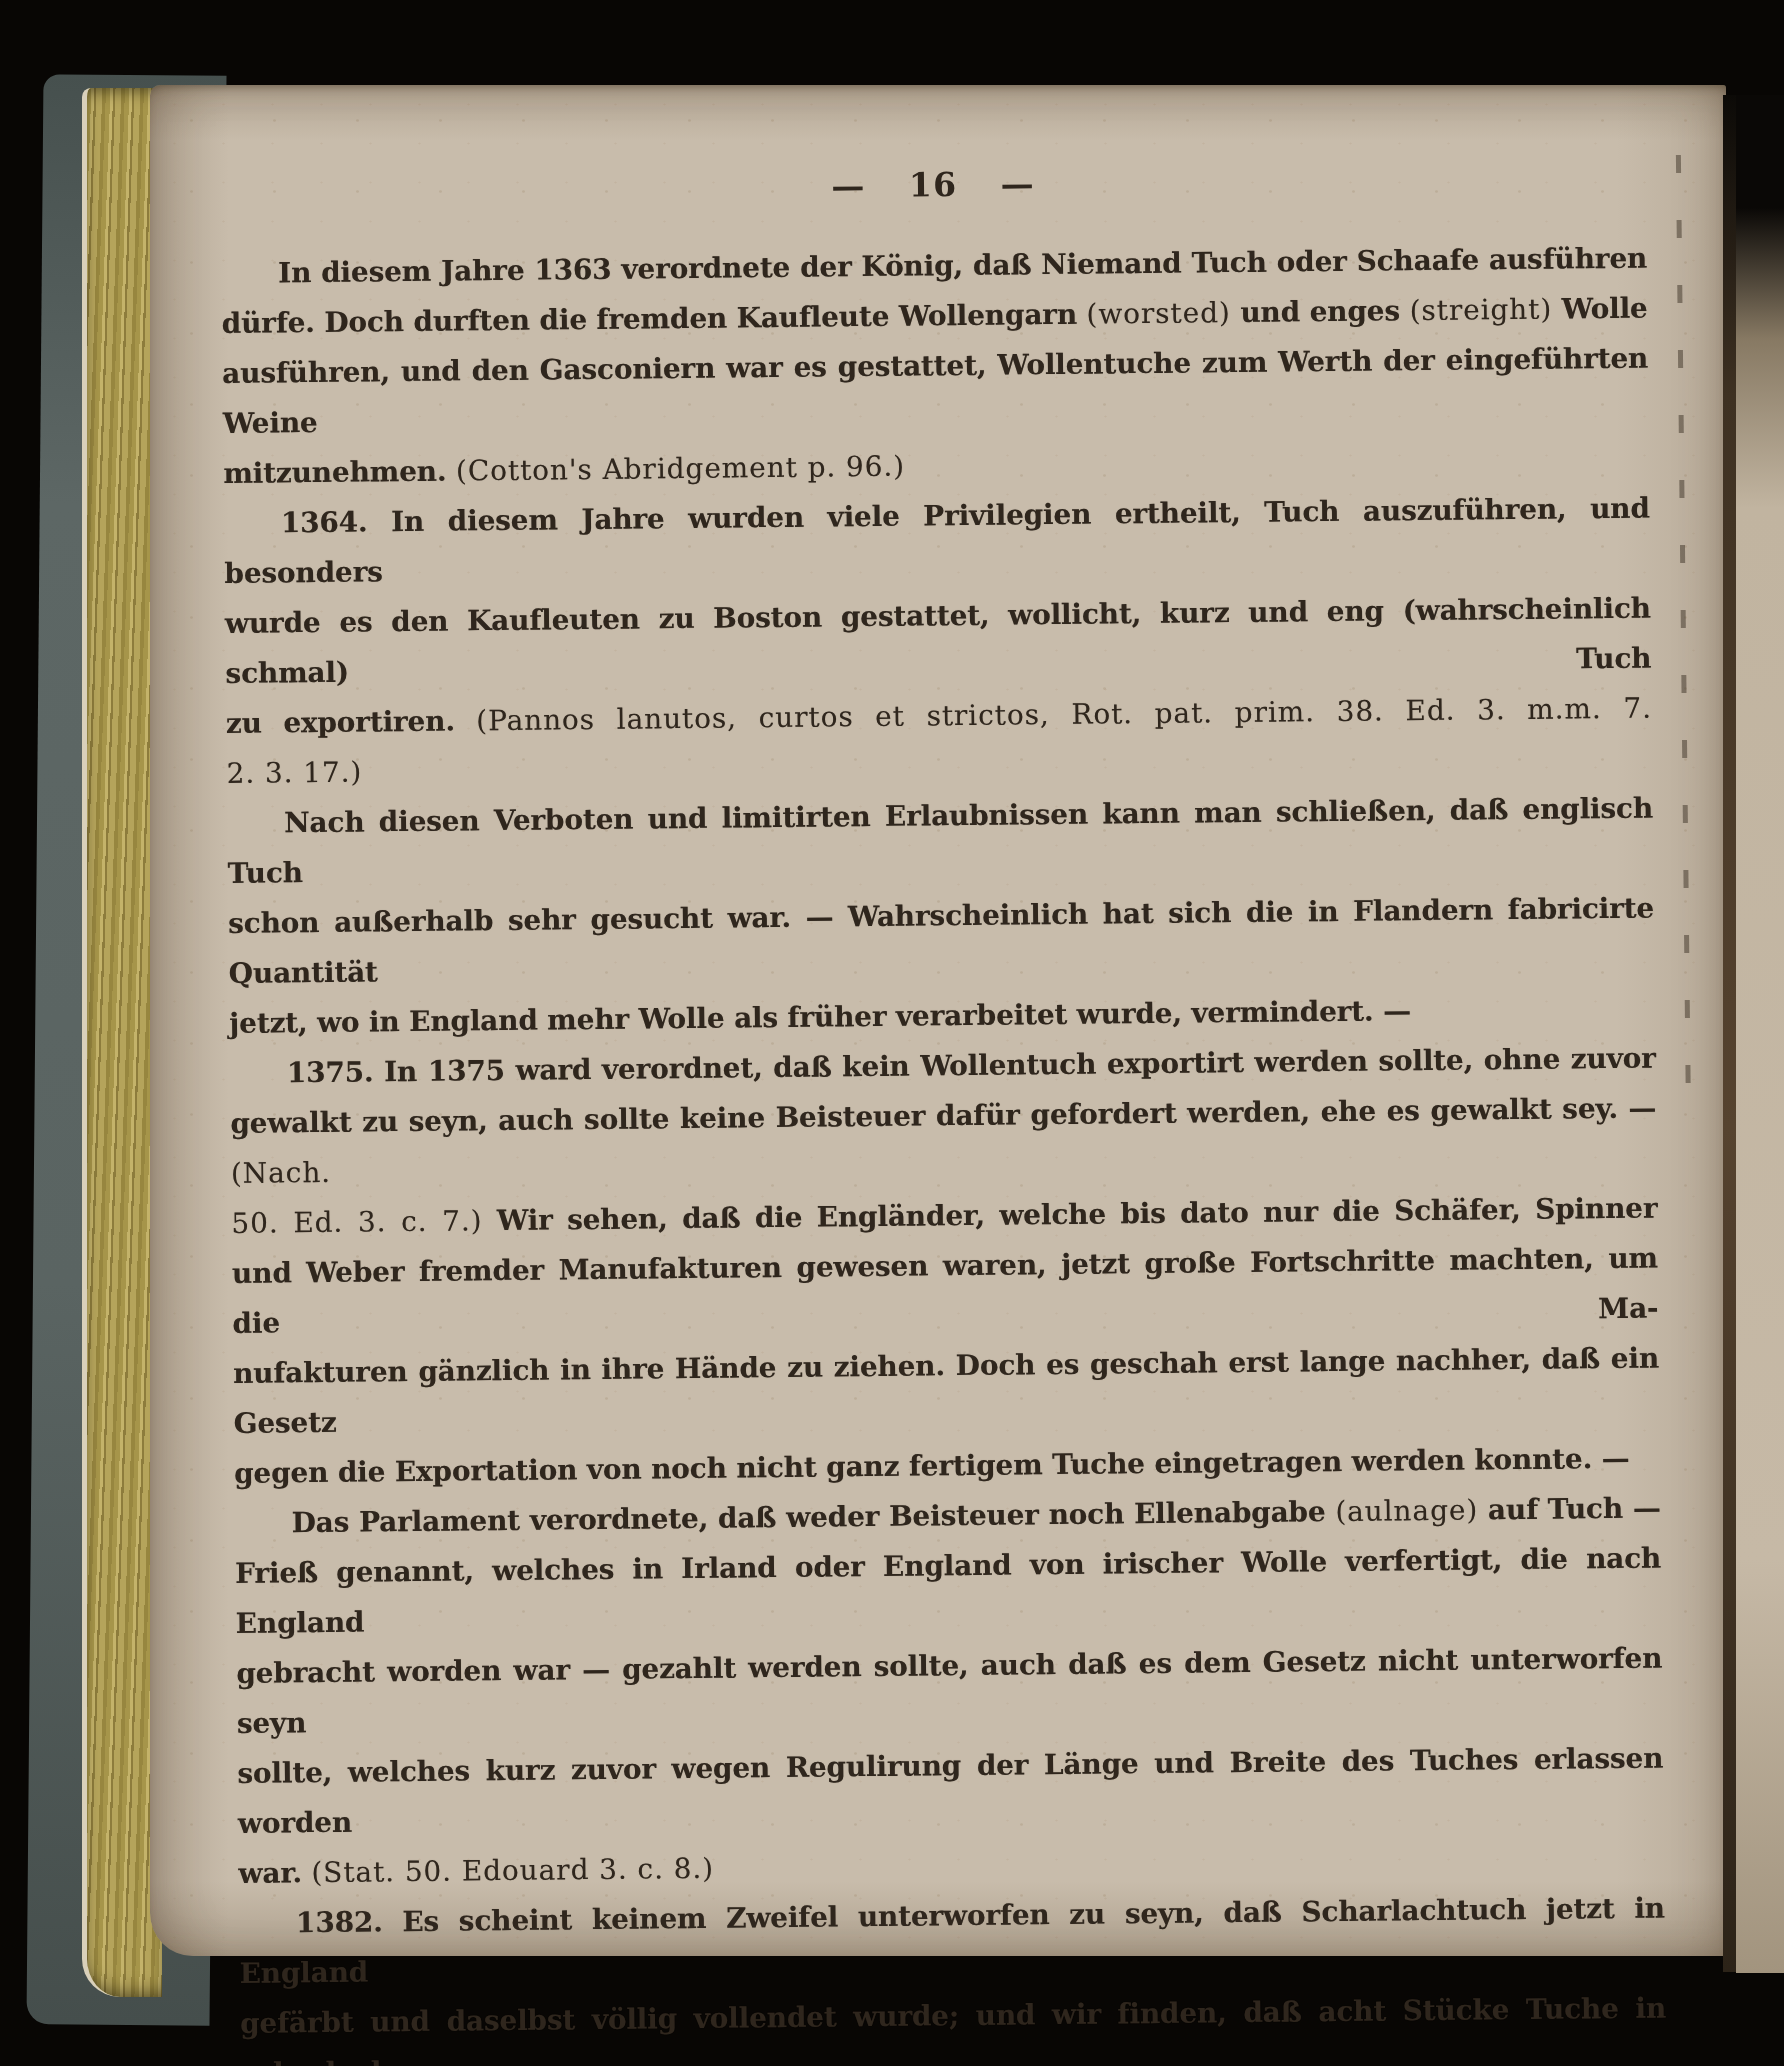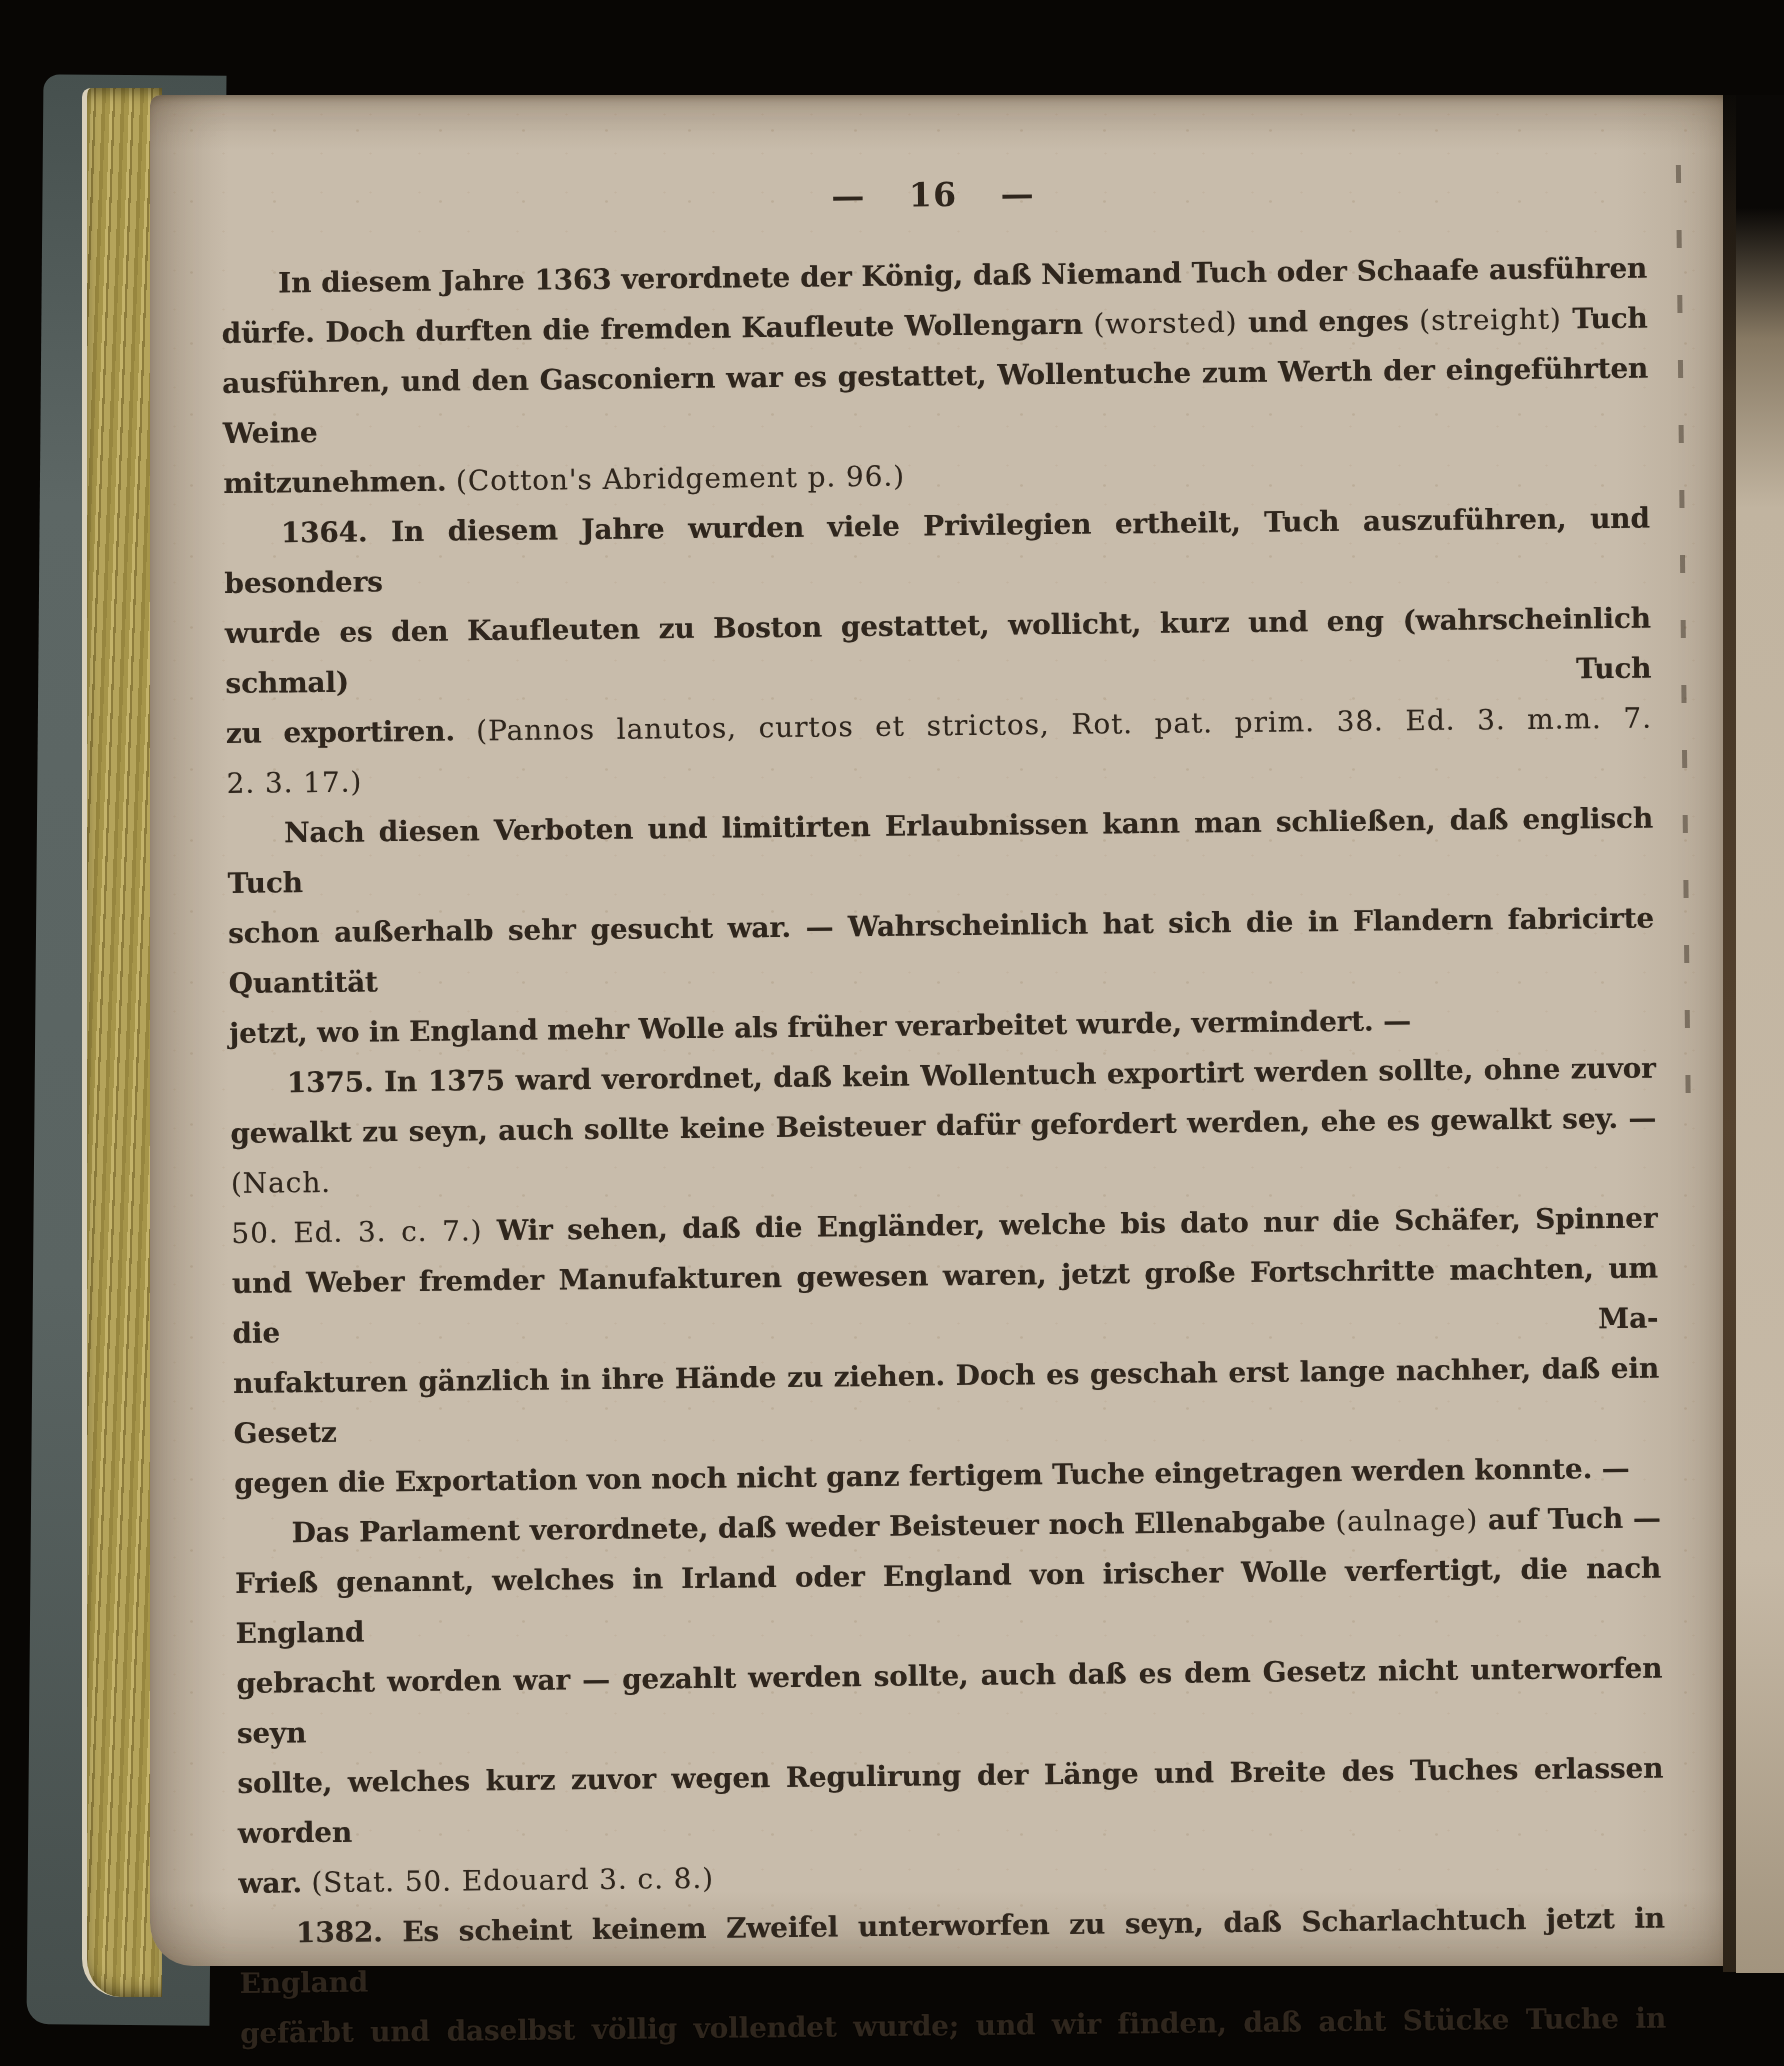--- a/index.html
+++ b/index.html
@@ -8,21 +8,21 @@
   
   .cover-edge{position:absolute;left:35px;top:75px;width:183px;height:1950px;
     background:linear-gradient(180deg,#46504e 0%,#5d6765 22%,#5a6462 62%,#454e4c 100%);
     border-radius:16px 0 0 22px;transform:rotate(.5deg);}
   
   .page-block-edges{position:absolute;left:82px;top:88px;width:75px;height:1909px;
     border-left:5.1px solid #d9d0ba;border-radius:8.8px 0 0 38px;
     background:repeating-linear-gradient(92deg,#a6954a 0 4.4px,#c4b36a 4.4px 7.3px,#8d7c3c 7.3px 9.5px,#b5a45b 9.5px 15.4px,#97863f 15.4px 19px);
     box-shadow:inset 0 10.3px 14.7px -7.3px rgba(30,25,10,.6),inset 0 -13px 17.6px -8.8px rgba(30,25,10,.6);}
   
-  .page{position:absolute;left:150px;top:95px;width:1576px;height:1871px;
+  .page{position:absolute;left:150px;top:85px;width:1576px;height:1871px;
     background-color:#c8bcab;
     background-image:
       radial-gradient(rgba(125,95,55,.16) 0.9px,transparent 1.9px),
       radial-gradient(rgba(150,118,78,.12) 0.7px,transparent 1.6px),
       linear-gradient(90deg,rgba(90,70,45,.20) 0%,rgba(0,0,0,0) 5%,rgba(0,0,0,0) 93%,rgba(90,70,45,.14) 100%),
       linear-gradient(180deg,rgba(80,60,35,.18) 0%,rgba(0,0,0,0) 3%,rgba(0,0,0,0) 96%,rgba(80,60,35,.22) 100%);
     background-size:83px 71px,49px 39px,100% 100%,100% 100%;
     border-radius:10.3px 2.9px 0 43px;
     box-shadow:inset 0 5.9px 10.3px -5.9px rgba(50,38,20,.55),inset -19px 0 51px -25px rgba(70,50,30,.5),inset 25px 0 59px -29px rgba(70,50,30,.4);}
   
@@ -55,21 +55,21 @@
   <div class="cover-edge"></div>
   <div class="page-block-edges"></div>
   <div class="page">
     <div class="ticks"></div>
     <div class="text-block">
       <div class="page-header">
         <span>—</span><span class="page-number">16</span><span>—</span>
       </div>
       <div class="text-lines" id="text-lines">
           <div class="line first"><span class="seg fraktur">In diesem Jahre 1363 verordnete der König, daß Niemand Tuch oder Schaafe ausführen</span></div>
-          <div class="line"><span class="seg fraktur">dürfe. Doch durften die fremden Kaufleute Wollengarn </span><span class="seg antiqua">(worsted)</span><span class="seg fraktur"> und enges </span><span class="seg antiqua">(streight)</span><span class="seg fraktur"> Tuch</span></div>
+          <div class="line"><span class="seg fraktur">dürfe. Doch durften die fremden Kaufleute Wollengarn </span><span class="seg antiqua">(worsted)</span><span class="seg fraktur"> und enges </span><span class="seg antiqua">(streight)</span><span class="seg fraktur"> Wolle</span></div>
           <div class="line"><span class="seg fraktur">ausführen, und den Gasconiern war es gestattet, Wollentuche zum Werth der eingeführten Weine</span></div>
           <div class="line last"><span class="seg fraktur">mitzunehmen. </span><span class="seg antiqua">(Cotton's Abridgement p. 96.)</span></div>
           <div class="line first"><span class="seg fraktur">1364. In diesem Jahre wurden viele Privilegien ertheilt, Tuch auszuführen, und besonders</span></div>
           <div class="line"><span class="seg fraktur">wurde es den Kaufleuten zu Boston gestattet, wollicht, kurz und eng (wahrscheinlich schmal) Tuch</span></div>
           <div class="line"><span class="seg fraktur">zu exportiren. </span><span class="seg antiqua">(Pannos lanutos, curtos et strictos, Rot. pat. prim. 38. Ed. 3. m.m. 7.</span></div>
           <div class="line last"><span class="seg antiqua">2. 3. 17.)</span></div>
           <div class="line first"><span class="seg fraktur">Nach diesen Verboten und limitirten Erlaubnissen kann man schließen, daß englisch Tuch</span></div>
           <div class="line"><span class="seg fraktur">schon außerhalb sehr gesucht war. — Wahrscheinlich hat sich die in Flandern fabricirte Quantität</span></div>
           <div class="line last"><span class="seg fraktur">jetzt, wo in England mehr Wolle als früher verarbeitet wurde, vermindert. —</span></div>
           <div class="line first"><span class="seg fraktur">1375. In 1375 ward verordnet, daß kein Wollentuch exportirt werden sollte, ohne zuvor</span></div>

